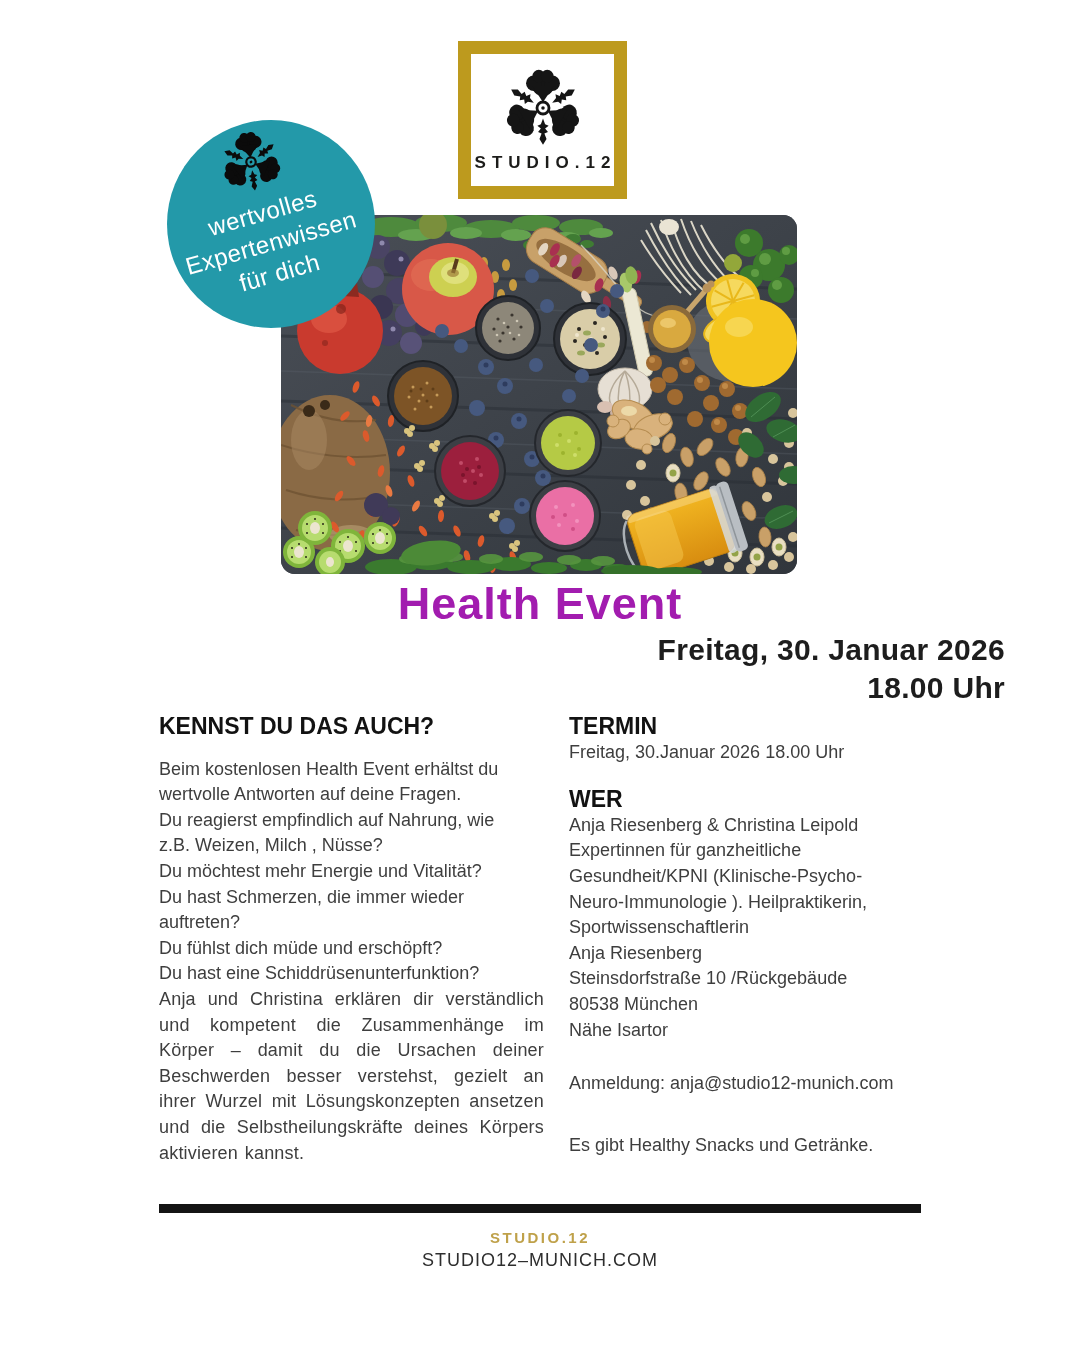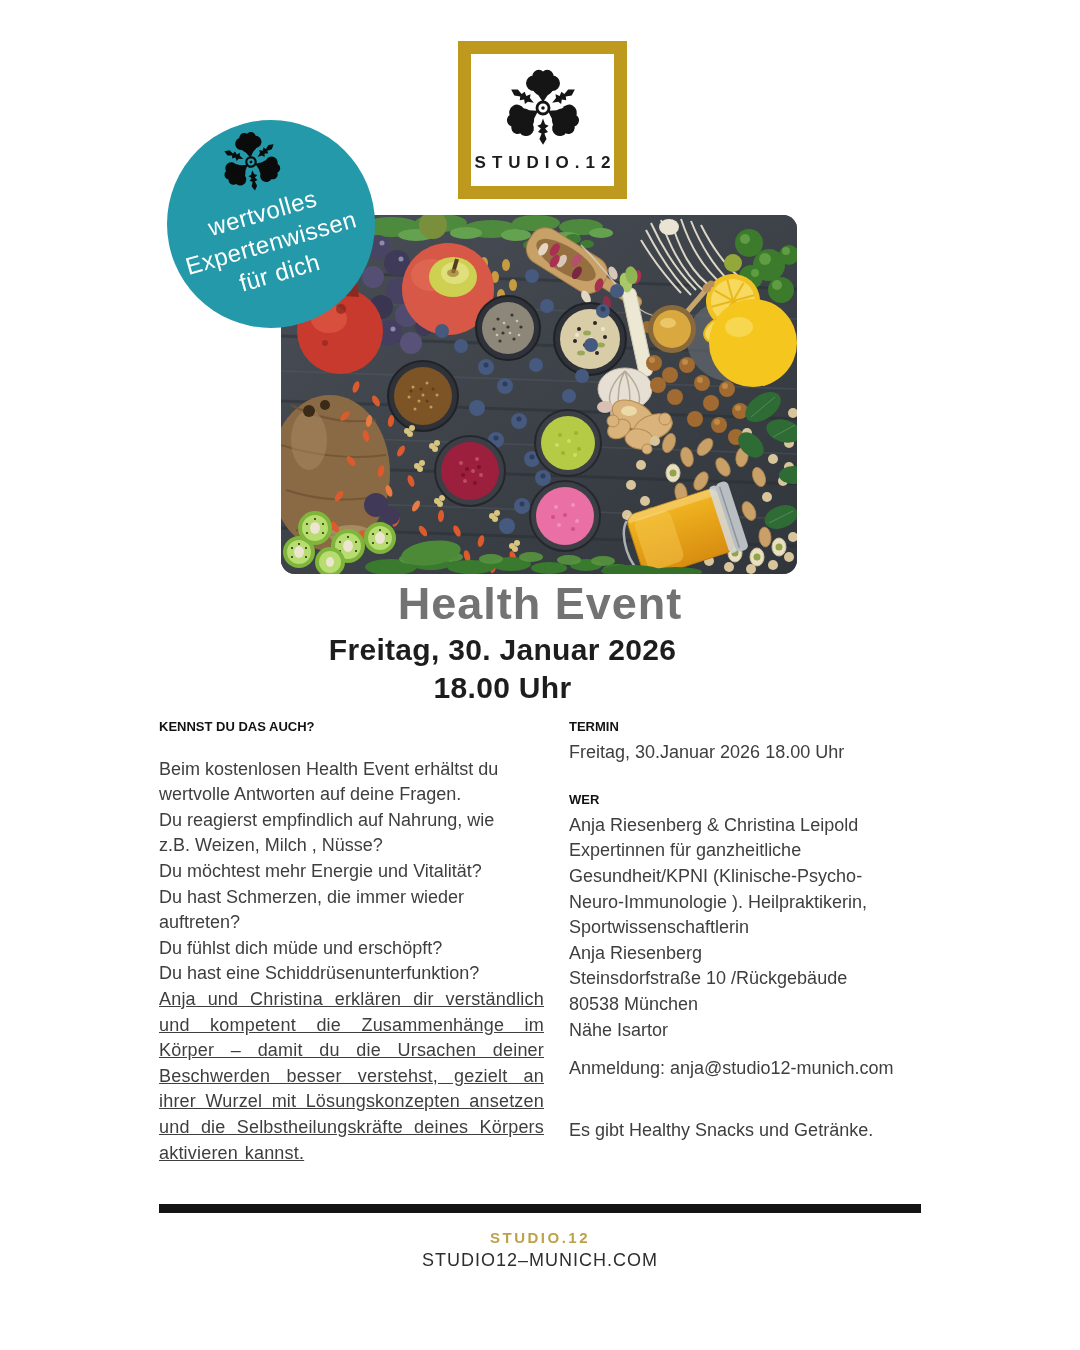--- a/index.html
+++ b/index.html
@@ -14,32 +14,32 @@
   
   .badge{position:absolute;left:167px;top:120px;width:208px;height:208px;border-radius:50%;background:#2399a9;z-index:6;}
   .badge-flower{position:absolute;left:52px;top:10px;width:64px;height:64px;color:#0b0b0b;transform:rotate(-8deg);}
   .badge-text{position:absolute;left:-10px;top:76px;width:228px;text-align:center;transform:rotate(-16deg);color:#ffffff;font-size:24px;line-height:31px;letter-spacing:.5px;}
 
   
   .photo{position:absolute;left:281px;top:215px;width:516px;height:359px;border-radius:14px;overflow:hidden;z-index:1;background:#3a3f46;}
   .photo svg{display:block;width:516px;height:359px;}
 
   
-  .title{position:absolute;left:0;top:578px;width:1080px;margin:0;text-align:center;font-size:45px;font-weight:bold;color:#737373;letter-spacing:1px;}
-  .subtitle{position:absolute;left:0;width:1005px;text-align:center;font-weight:bold;color:#1d1d1d;font-size:30px;letter-spacing:.3px;}
+  .title{position:absolute;left:0;top:578px;width:1080px;margin:0;text-align:center;font-size:45px;font-weight:bold;color:#a21caf;letter-spacing:1px;}
+  .subtitle{position:absolute;left:0;width:1005px;text-align:right;font-weight:bold;color:#1d1d1d;font-size:30px;letter-spacing:.3px;}
   .sub1{top:633px;} .sub2{top:671px;}
 
   
   .col{position:absolute;top:714px;font-size:18px;line-height:25.6px;color:#3e3e3e;}
   .col-left{left:159px;width:385px;}
   .col-right{left:569px;width:372px;}
-  .h{font-weight:bold;color:#121212;font-size:13px;}
+  .h{font-weight:bold;color:#121212;font-size:23px;}
   .pre{white-space:pre-line;}
-  .just{text-align:justify;letter-spacing:.2px;word-spacing:1.5px;text-decoration:underline;}
-  .mt17{margin-top:17px;} .mt22{margin-top:22px;} .mt14{margin-top:14px;} .mt13{margin-top:13px;} .mt21{margin-top:36px;}
+  .just{text-align:justify;letter-spacing:.2px;word-spacing:1.5px;}
+  .mt17{margin-top:17px;} .mt22{margin-top:22px;} .mt14{margin-top:14px;} .mt13{margin-top:28px;} .mt21{margin-top:36px;}
 
   
   .footer-line{position:absolute;left:159px;top:1204px;width:762px;height:9px;background:#141414;}
   .footer-brand{position:absolute;left:0;top:1229px;width:1080px;text-align:center;color:#bfa14a;font-size:15px;letter-spacing:2.5px;font-weight:600;}
   .footer-site{position:absolute;left:0;top:1250px;width:1080px;text-align:center;color:#2e2e2e;font-size:18px;letter-spacing:1px;font-weight:500;}
 </style>
 </head>
 <body>
 
 <svg width="0" height="0" style="position:absolute" aria-hidden="true">

